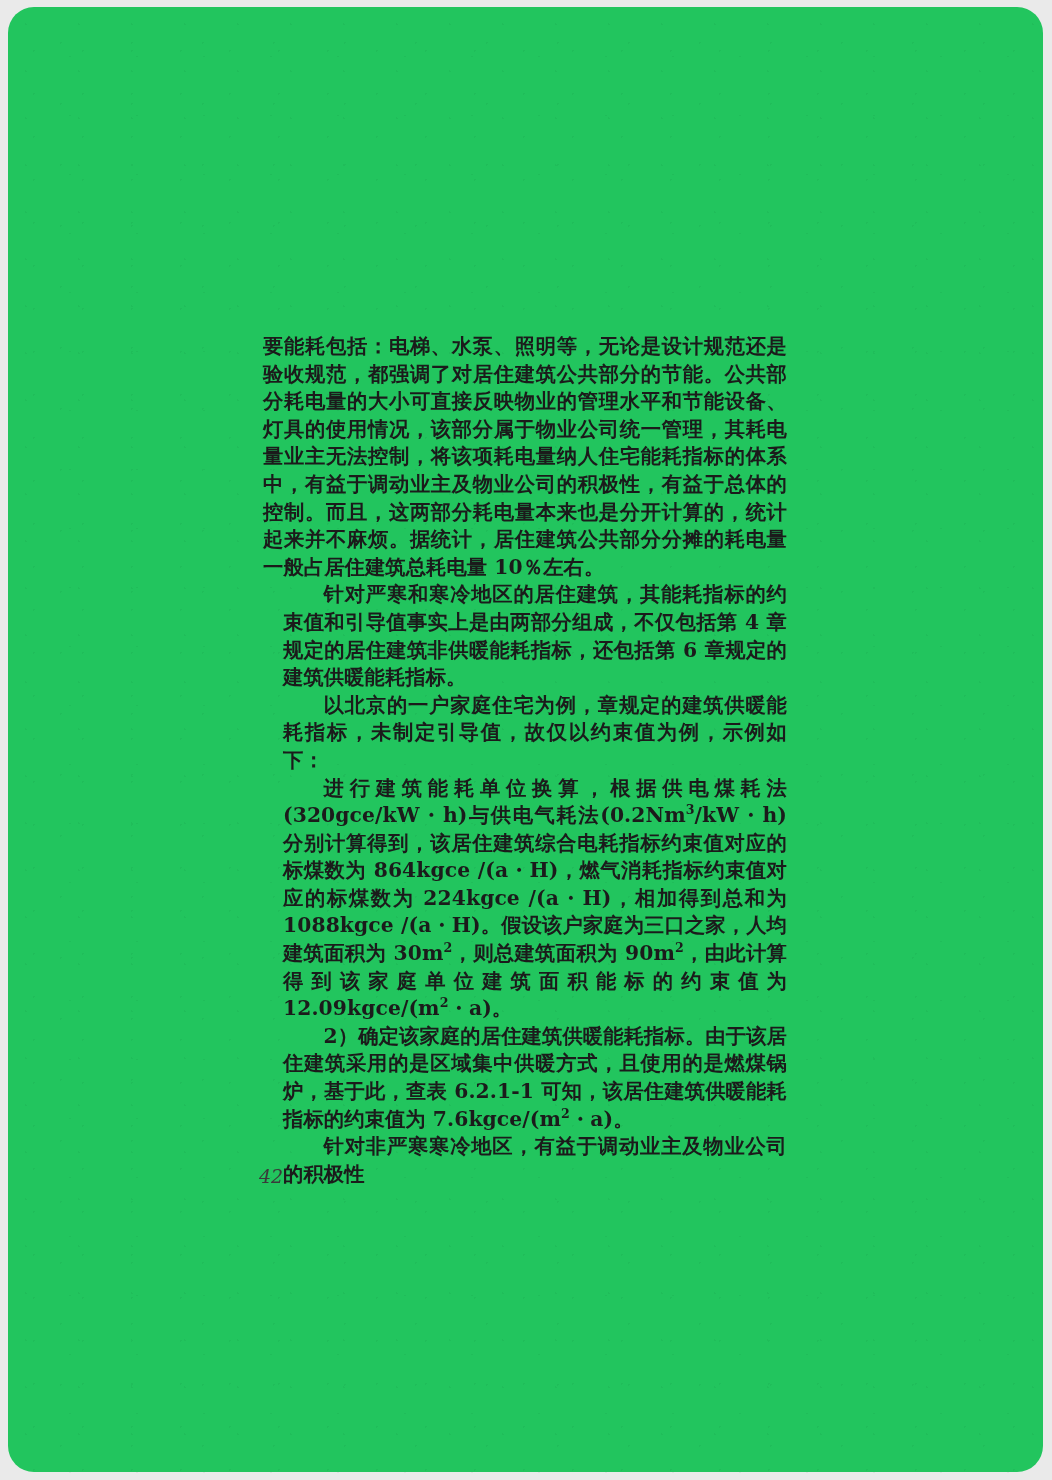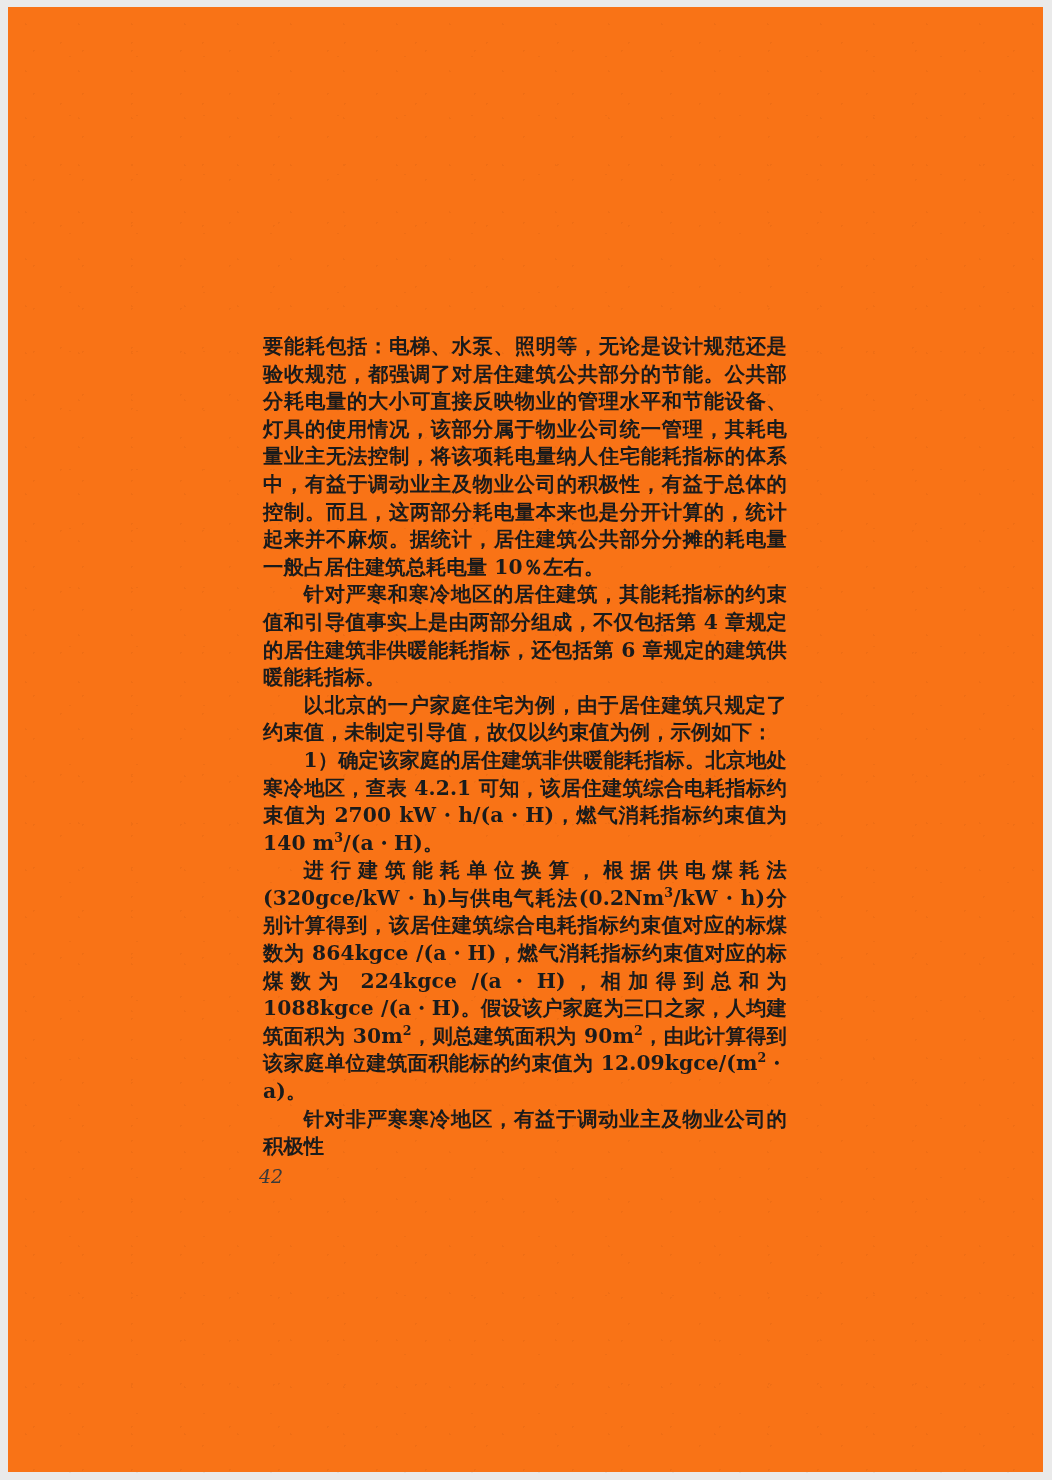--- a/index.html
+++ b/index.html
@@ -25,21 +25,22 @@
     background: #eaeaea;
   }
 
   
   .page-sheet {
     position: absolute;
     left: 8px;
     top: 7px;
     width: 1035px;
     height: 1465px;
-    background: #f97316;
+    background: #22c55e;
+    border-radius: 26px;
   }
 
   
   .text-column {
     position: absolute;
     left: 255px;
     top: 326px;
     width: 524px;
   }
 
@@ -50,20 +51,21 @@
     color: #1b1b1b;
     text-align: justify;
     text-justify: inter-character;
     letter-spacing: 0.1px;
     font-weight: 600;
     -webkit-font-smoothing: antialiased;
   }
 
   .para.indent {
     text-indent: 2em;
+    margin-left: 20px;
   }
 
   
   .para {
     filter: blur(0.17px);
   }
 
   .page-number {
     position: absolute;
     left: 251px;
@@ -101,22 +103,22 @@
 </head>
 <body>
 
 <div class="scan-frame"></div>
 
 <div class="page-sheet">
 
   <div class="text-column">
     <p class="para">要能耗包括：电梯、水泵、照明等，无论是设计规范还是验收规范，都强调了对居住建筑公共部分的节能。公共部分耗电量的大小可直接反映物业的管理水平和节能设备、灯具的使用情况，该部分属于物业公司统一管理，其耗电量业主无法控制，将该项耗电量纳人住宅能耗指标的体系中，有益于调动业主及物业公司的积极性，有益于总体的控制。而且，这两部分耗电量本来也是分开计算的，统计起来并不麻烦。据统计，居住建筑公共部分分摊的耗电量一般占居住建筑总耗电量 10％左右。</p>
     <p class="para indent">针对严寒和寒冷地区的居住建筑，其能耗指标的约束值和引导值事实上是由两部分组成，不仅包括第 4 章规定的居住建筑非供暖能耗指标，还包括第 6 章规定的建筑供暖能耗指标。</p>
-    <p class="para indent">以北京的一户家庭住宅为例，由于居住建筑只规定了约束值，未制定引导值，故仅以约束值为例，示例如下：</p>
-    <p class="para indent">1）确定该家庭的居住建筑非供暖能耗指标。北京地处寒冷地区，查表 4.2.1 可知，该居住建筑综合电耗指标约束值为 2700 kW・h/(a・H)，燃气消耗指标约束值为 140 m<sup>3</sup>/(a・H)。</p>
+    <p class="para indent">以北京的一户家庭住宅为例，章规定的建筑供暖能耗指标，未制定引导值，故仅以约束值为例，示例如下：</p>
     <p class="para indent">进行建筑能耗单位换算，根据供电煤耗法(320gce/kW・h)与供电气耗法(0.2Nm<sup>3</sup>/kW・h)分别计算得到，该居住建筑综合电耗指标约束值对应的标煤数为 864kgce /(a・H)，燃气消耗指标约束值对应的标煤数为 224kgce /(a・H)，相加得到总和为 1088kgce /(a・H)。假设该户家庭为三口之家，人均建筑面积为 30m<sup>2</sup>，则总建筑面积为 90m<sup>2</sup>，由此计算得到该家庭单位建筑面积能标的约束值为 12.09kgce/(m<sup>2</sup>・a)。</p>
+    <p class="para indent">2）确定该家庭的居住建筑供暖能耗指标。由于该居住建筑采用的是区域集中供暖方式，且使用的是燃煤锅炉，基于此，查表 6.2.1-1 可知，该居住建筑供暖能耗指标的约束值为 7.6kgce/(m<sup>2</sup>・a)。</p>
     <p class="para indent">针对非严寒寒冷地区，有益于调动业主及物业公司的积极性</p>
   </div>
 
   <div class="page-number">42</div>
 
   <div class="grain"></div>
 </div>
 
 </body></html>

